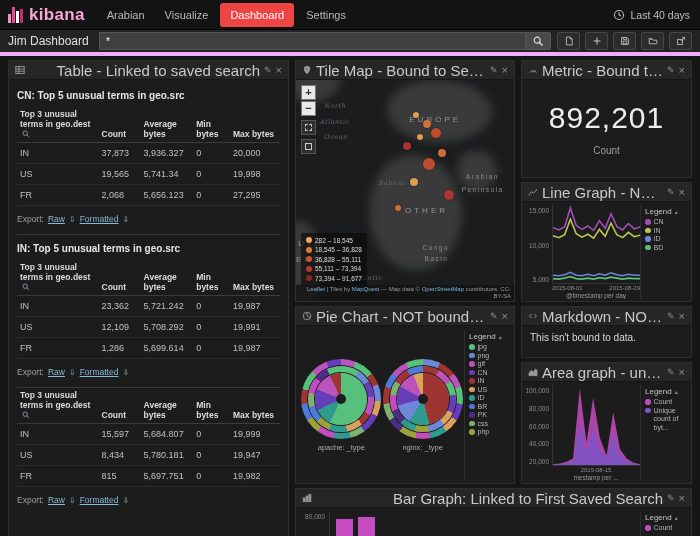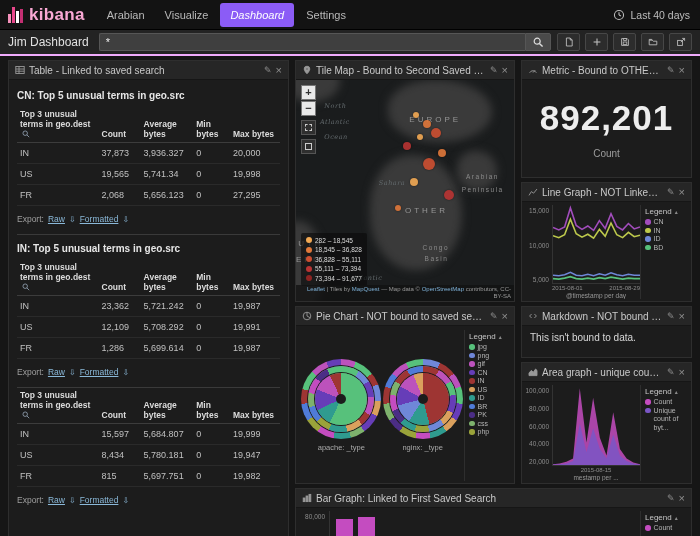--- a/index.html
+++ b/index.html
@@ -11,39 +11,39 @@
 .brand{display:flex;align-items:center;gap:6px;padding:0 12px 0 8px;height:100%;cursor:pointer;}
 .logo-bars{display:flex;align-items:flex-end;gap:1px;height:16px;}
 .logo-bars i{display:block;width:3px;background:var(--accent,#e8478b);}
 .logo-bars i:nth-child(1){height:9px;background:#f591bb;}
 .logo-bars i:nth-child(2){height:16px;}
 .logo-bars i:nth-child(3){height:12px;background:#fff;}
 .logo-bars i:nth-child(4){height:14px;background:#c42f72;}
 .brand-text{font-size:17px;font-weight:bold;color:#f9a8d4;letter-spacing:.3px;}
 .nav-items{display:flex;align-items:center;height:100%;}
 .nav-item{font-size:11px;color:#b9b9b9;padding:0 10px;height:100%;display:flex;align-items:center;cursor:pointer;white-space:nowrap;}
-.nav-item.active{background:#8b5cf6;color:#fff;border-radius:3px;height:24px;margin:4px 2px;font-style:italic;}
+.nav-item.active{background:#ef4444;color:#fff;border-radius:3px;height:24px;margin:4px 2px;}
 .time-filter{margin-left:auto;display:flex;align-items:center;gap:5px;font-size:10.5px;color:#bdbdbd;padding-right:10px;cursor:pointer;}
 
 
-.toolbar{height:26px;background:#232323;display:flex;align-items:center;gap:6px;padding:0 8px;border-bottom:2px solid #f0abfc;}
+.toolbar{height:26px;background:#232323;display:flex;align-items:center;gap:6px;padding:0 8px;border-bottom:4px solid #f0abfc;}
 .dash-title{font-size:12px;color:#e0e0e0;white-space:nowrap;margin-right:4px;}
 .query-wrap{flex:1;display:flex;min-width:0;}
 .query-input{flex:1;height:18px;background:#3f3f3f;border:1px solid #565656;border-right:none;border-radius:2px 0 0 2px;color:#eee;font-size:11px;padding:0 6px;font-family:inherit;outline:none;min-width:0;}
 .search-btn{width:26px;height:18px;background:#4a4a4a;border:1px solid #565656;border-radius:0 2px 2px 0;display:flex;align-items:center;justify-content:center;cursor:pointer;}
 .tool-btns{display:flex;gap:5px;}
 .tool-btn{width:23px;height:18px;background:#2c2c2c;border:1px solid #474747;border-radius:2px;display:flex;align-items:center;justify-content:center;cursor:pointer;}
 
 
 .dash{position:absolute;left:0;top:56px;width:700px;height:480px;}
 .panel{position:absolute;background:#1c1c1c;border:1px solid #2e2e2e;}
 .phead{height:19px;display:flex;align-items:center;gap:4px;padding:0 6px;background:#262626;border-bottom:1px solid #161616;}
 .picon{width:10px;height:10px;flex:none;}
 .picon *{stroke:#999;stroke-width:.9;}
-.ptitle{flex:1;font-size:10px;color:#c9c9c9;white-space:nowrap;overflow:hidden;text-overflow:ellipsis;}
+.ptitle{flex:1;font-size:15px;color:#c9c9c9;white-space:nowrap;overflow:hidden;text-overflow:ellipsis;text-align:right;}
 .pedit{font-size:9px;color:#8f8f8f;cursor:pointer;line-height:1;}
 .pclose{font-size:11px;color:#8f8f8f;cursor:pointer;line-height:1;}
 .pbody{position:relative;height:calc(100% - 19px);overflow:hidden;}
 
 
 .table-body{padding:2px 8px 4px;}
 .sec-heading{font-size:10px;font-weight:bold;color:#e6e6e6;margin:8px 0 6px;}
 table.dtable{width:100%;border-collapse:collapse;table-layout:fixed;}
 .dtable th{font-size:8.5px;font-weight:bold;color:#dcdcdc;text-align:left;padding:2px 3px 3px;border-bottom:1px solid #3c3c3c;vertical-align:bottom;cursor:pointer;}
 .dtable td{font-size:9px;color:#c0c0c0;padding:5px 3px;border-bottom:1px solid #2a2a2a;}
@@ -67,21 +67,21 @@
 .map-btn.dark i{display:block;width:7px;height:7px;border:1px dashed #ccc;margin:3px auto;}
 .map-btn.dark.fit i{border-style:solid;}
 #map-legend{position:absolute;left:5px;bottom:15px;background:rgba(10,10,10,.65);padding:3px 5px;border-radius:2px;z-index:5;}
 .mlegend-row{display:flex;align-items:center;gap:3px;font-size:6.5px;color:#ddd;line-height:9.5px;}
 .mlegend-row .dot{width:6px;height:6px;border-radius:50%;flex:none;}
 .map-attrib{position:absolute;left:0;right:0;bottom:0;background:rgba(18,18,18,.78);font-size:6px;color:#9a9a9a;text-align:right;padding:1px 3px;line-height:7px;z-index:5;}
 .map-attrib a{color:#7fb2d9;text-decoration:none;cursor:pointer;}
 
 
 .metric-body{display:flex;flex-direction:column;align-items:center;justify-content:center;gap:10px;}
-.metric-value{font-size:35px;font-weight:bold;color:#ededed;letter-spacing:1px;text-align:center;}
+.metric-value{font-size:30px;font-weight:normal;color:#ededed;letter-spacing:1px;text-align:center;}
 .metric-label{font-size:10px;color:#9c9c9c;}
 
 
 .chart-body{display:flex;padding:3px 3px 2px 2px;}
 .yticks{width:28px;display:flex;flex-direction:column;justify-content:space-between;align-items:flex-end;font-size:6.5px;color:#8d8d8d;padding:2px 3px 16px 0;}
 .chart-main{flex:1;min-width:0;display:flex;flex-direction:column;}
 .chart-svg{flex:1;width:100%;border-left:1px solid #333;border-bottom:1px solid #333;}
 .xticks{display:flex;justify-content:space-between;font-size:6px;color:#8d8d8d;padding-top:1px;}
 .xticks.center{justify-content:center;}
 .axis-label{text-align:center;font-size:6.5px;color:#989898;padding-top:1px;white-space:nowrap;overflow:hidden;}

